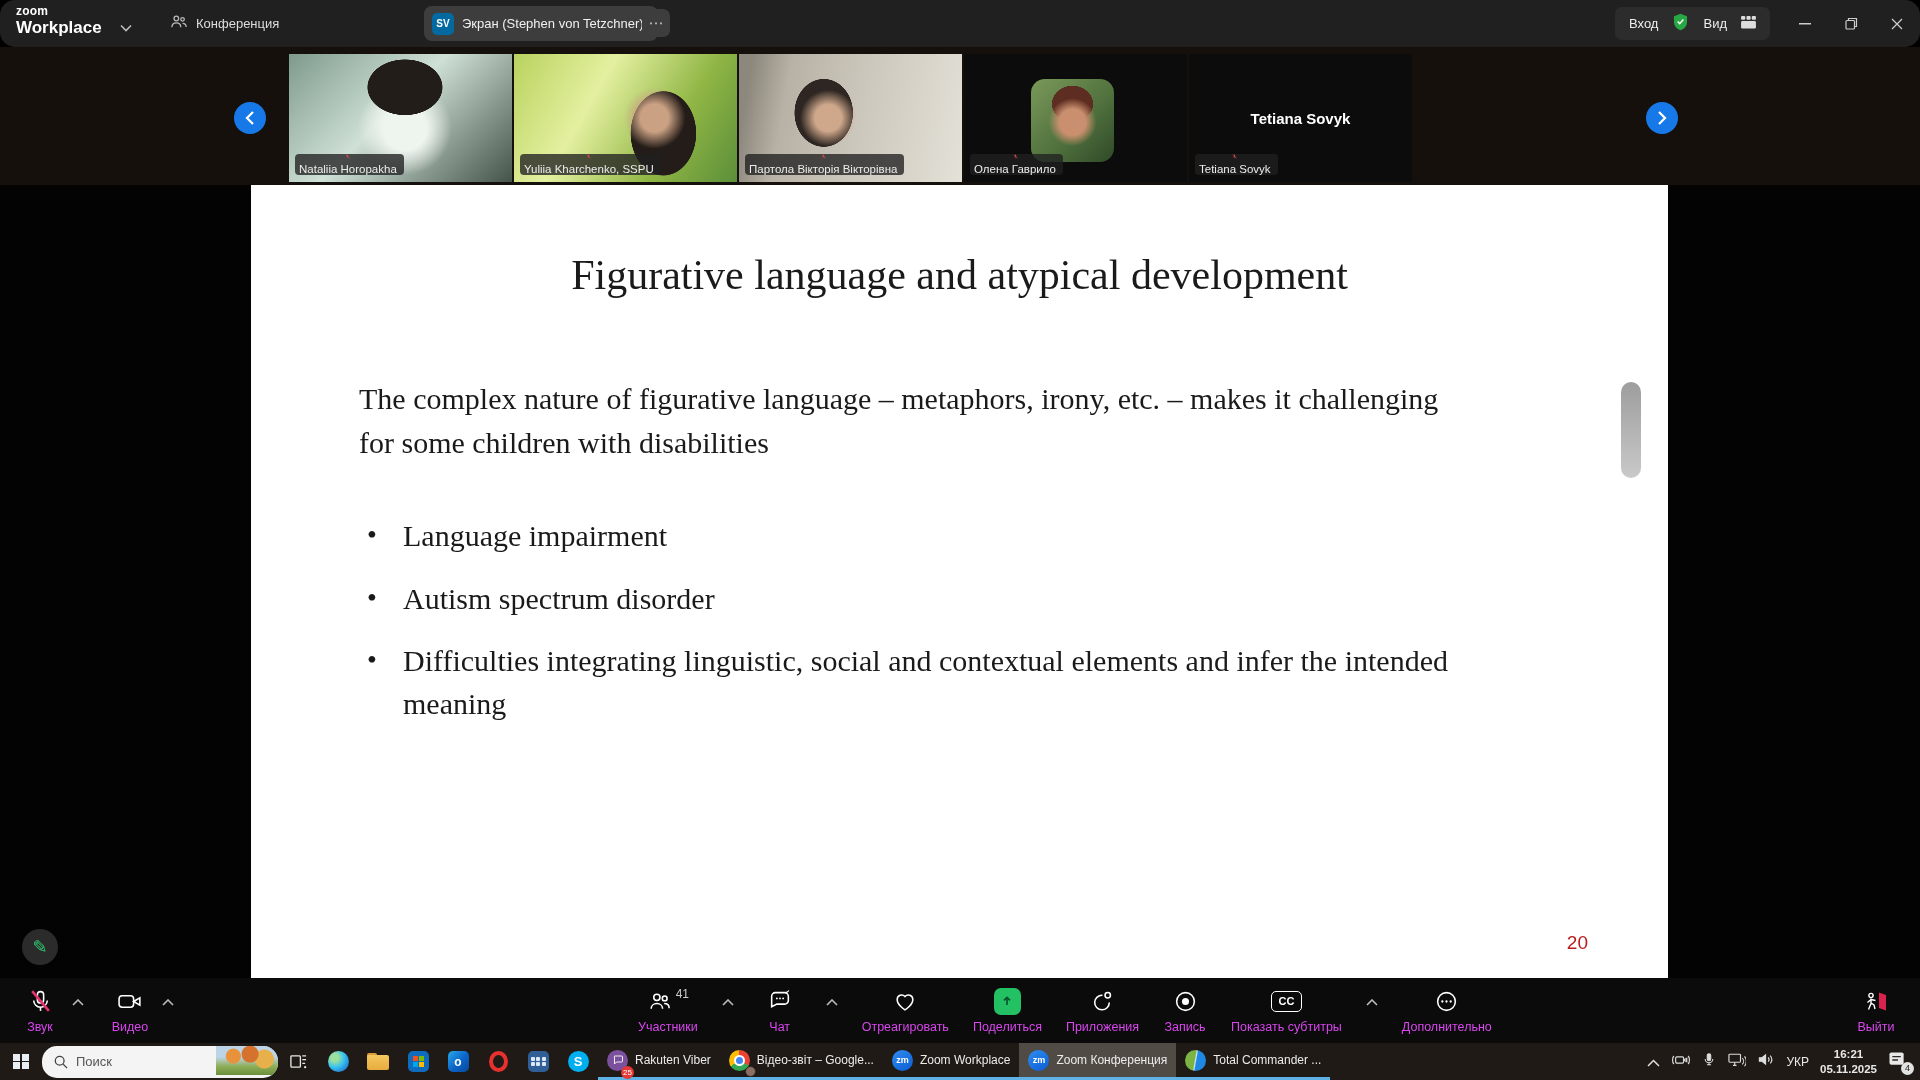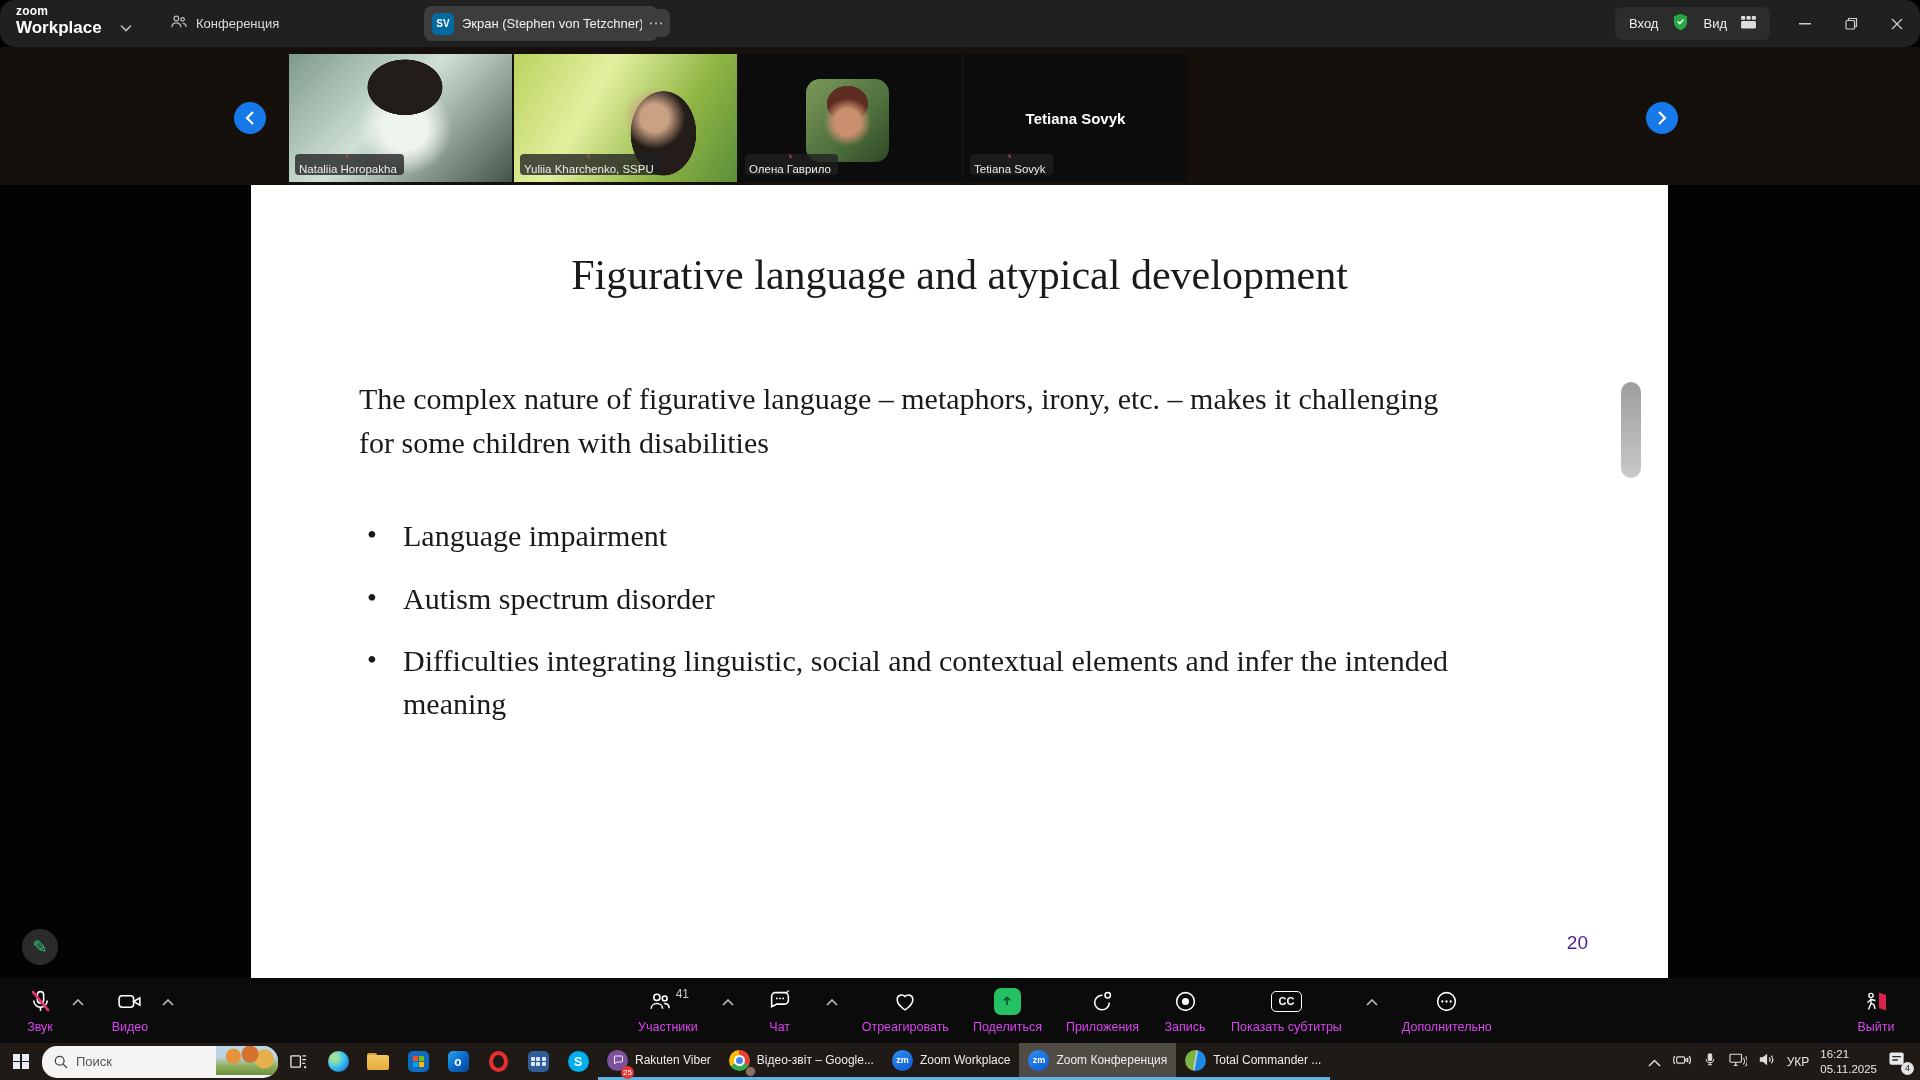--- a/index.html
+++ b/index.html
@@ -63,21 +63,21 @@
 
   
   .stage { position:absolute; left:0; top:185px; width:1920px; height:793px; background:#030303; }
   .slide { position:absolute; left:251px; top:0; width:1417px; height:793px; background:#fff;
      font-family:"Liberation Serif", serif; color:#1a1a1a; }
   .slide-title { position:absolute; top:66px; left:0; width:100%; text-align:center; font-size:42px; }
   .slide-para { position:absolute; top:192px; left:108px; width:1120px; font-size:30px; line-height:1.45; }
   .slide-bullets { position:absolute; top:330px; left:116px; width:1180px; list-style:none; }
   .slide-bullets li { position:relative; padding-left:36px; font-size:30px; line-height:1.42; margin-bottom:20px; }
   .slide-bullets li::before { content:"•"; position:absolute; left:0; top:0; font-size:28px; }
-  .page-num { position:absolute; right:80px; bottom:24px; font-size:19px; color:#4c1d95;
+  .page-num { position:absolute; right:80px; bottom:24px; font-size:19px; color:#b91c1c;
      font-family:"Liberation Sans", sans-serif; }
   .scroll-thumb { position:absolute; right:27px; top:197px; width:20px; height:96px;
      background:linear-gradient(180deg,#9d9d9d,#c9c9c9); border-radius:10px; }
   .annotate-fab { position:absolute; left:22px; top:744px; width:36px; height:36px; border-radius:50%;
      background:#2b2b2b; color:#2ecc71; font-size:18px; display:flex; align-items:center; justify-content:center; }
 
   
   .zoombar { position:absolute; left:0; top:978px; width:1920px; height:65px; background:#0b0b0b; }
   .tgroup { position:absolute; top:0; height:65px; display:flex; align-items:center; }
   .tgroup.left { left:18px; gap:10px; }
@@ -137,21 +137,21 @@
   .chrome-i { border-radius:50%; background:conic-gradient(#ea4335 0 33%, #34a853 0 66%, #fbbc05 0 100%); position:relative; }
   .chrome-i::after { content:""; position:absolute; left:5px; top:5px; width:11px; height:11px;
      border-radius:50%; background:#4285f4; border:2px solid #fff; box-sizing:border-box; }
   .chrome-badge { position:absolute; left:16px; top:16px; width:11px; height:11px; border-radius:50%;
      background:#8d6e63; border:1.5px solid #2a2520; }
   .zm-i { border-radius:50%; background:linear-gradient(145deg,#2e8df0,#0b5cd5); color:#fff; font-weight:700;
      font-size:9px; display:flex; align-items:center; justify-content:center; }
   .tc-i { border-radius:50%; background:linear-gradient(100deg,#7cb342 0 45%, #cfe8f7 50%, #1e88e5 55%); }
   .tray { margin-left:auto; display:flex; align-items:center; gap:11px; padding-right:10px; height:37px; }
   .tray-txt { color:#e8e8e8; font-size:12px; }
-  .clock { text-align:left; color:#e8e8e8; font-size:11.5px; line-height:1.25; }
+  .clock { text-align:center; color:#e8e8e8; font-size:11.5px; line-height:1.25;font-weight:bold; }
   .notif { position:relative; width:22px; height:22px; }
   .notif-badge { position:absolute; right:-4px; bottom:-2px; width:13px; height:13px; border-radius:50%;
      background:#e2e2e2; color:#1a1a1a; font-size:9px; display:flex; align-items:center; justify-content:center; }
 </style>
 </head>
 <body>
 
 <div class="screen">
 
   <div class="titlebar">
@@ -241,20 +241,30 @@
         </div>
       </div>
       <div class="tile v2">
         <div class="name-chip">
           <svg width="11" height="12" viewBox="0 0 24 24">
             <rect x="9" y="2" width="6" height="12" rx="3" fill="#c04848"></rect>
             <path d="M5.5 11a6.5 6.5 0 0 0 13 0M12 17.5V21" stroke="#c04848" stroke-width="1.8" fill="none"></path>
             <path d="M4 2l17 19" stroke="#ff4d67" stroke-width="2.6"></path>
           </svg>
           <span>Yuliia Kharchenko, SSPU</span>
+        </div>
+      </div>
+      <div class="tile v4">
+        <div class="name-chip">
+          <svg width="11" height="12" viewBox="0 0 24 24">
+            <rect x="9" y="2" width="6" height="12" rx="3" fill="#c04848"></rect>
+            <path d="M5.5 11a6.5 6.5 0 0 0 13 0M12 17.5V21" stroke="#c04848" stroke-width="1.8" fill="none"></path>
+            <path d="M4 2l17 19" stroke="#ff4d67" stroke-width="2.6"></path>
+          </svg>
+          <span>Партола Вікторія Вікторівна</span>
         </div>
       </div>
       <div class="tile dark">
         <div class="avatar"></div>
         <div class="name-chip">
           <svg width="11" height="12" viewBox="0 0 24 24">
             <rect x="9" y="2" width="6" height="12" rx="3" fill="#c04848"></rect>
             <path d="M5.5 11a6.5 6.5 0 0 0 13 0M12 17.5V21" stroke="#c04848" stroke-width="1.8" fill="none"></path>
             <path d="M4 2l17 19" stroke="#ff4d67" stroke-width="2.6"></path>
           </svg>

